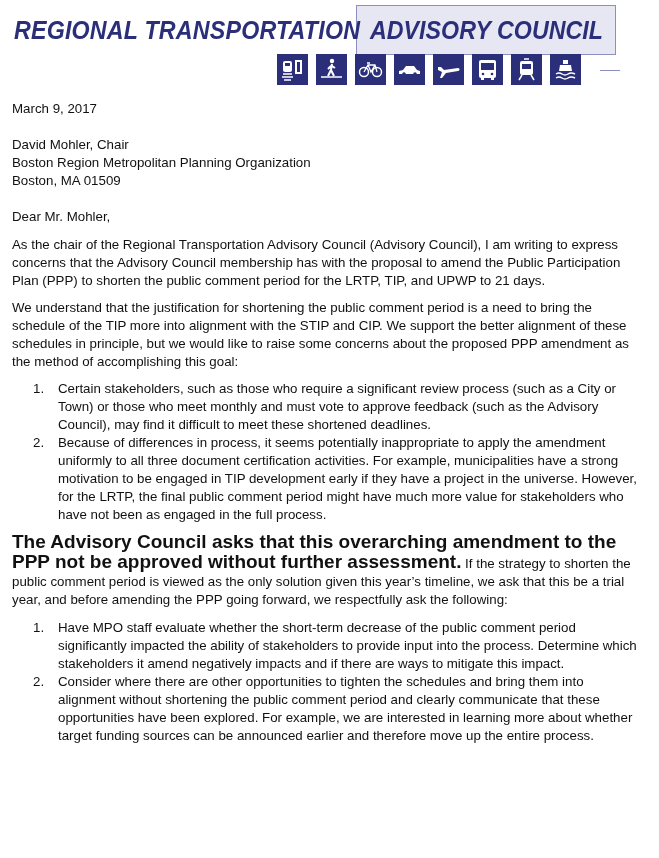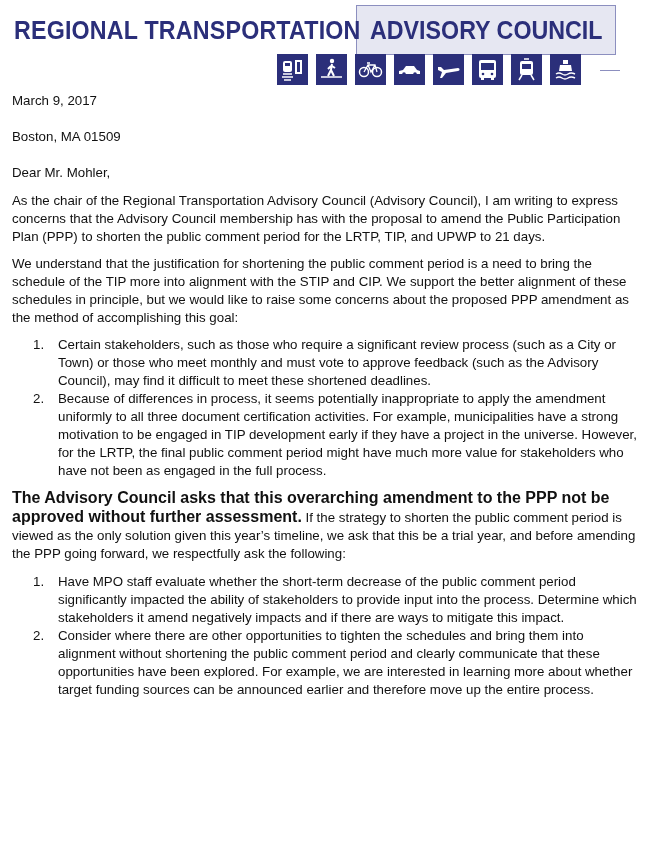--- a/index.html
+++ b/index.html
@@ -1,45 +1,45 @@
 <!DOCTYPE html>
 <html><head>
 <meta charset="utf-8">
 <style>
   html, body { margin: 0; padding: 0; background: #ffffff; }
   body { width: 659px; height: 858px; overflow: hidden; position: relative;
          font-family: "Liberation Sans", sans-serif; color: #111; }
-  .letterhead { position: absolute; left: 0; top: 0; width: 521px; height: 92px; }
+  .letterhead { position: absolute; left: 0; top: 0; width: 521px; height: 92px; font-style: italic; }
   .lh-title-left { position: absolute; left: 14px; top: 16px; font-size: 25px; font-weight: bold;
                    color: #2b2f7a; letter-spacing: 0.2px; white-space: nowrap; transform: scaleX(0.93);
                    transform-origin: left top; }
   .lh-box { position: absolute; left: 356px; top: 5px; width: 258px; height: 48px;
             background: #e6e7f2; border: 1px solid #8c8fbf; }
   .lh-title-right { position: absolute; left: 370px; top: 16px; font-size: 25px; font-weight: bold;
                     color: #2b2f7a; white-space: nowrap; transform: scaleX(0.93); transform-origin: left top; }
   .lh-line { position: absolute; top: 70px; height: 1px; background: #8c8fbf; }
   .icons { position: absolute; top: 54px; left: 277px; display: flex; gap: 8px; }
   .icon { width: 31px; height: 31px; background: #2b2f7a; display: flex; align-items: center;
           justify-content: center; }
   .icon svg { width: 25px; height: 25px; }
 
-  .doc { position: absolute; left: 12px; top: 92px; width: 632px; font-family: "Liberation Sans", sans-serif;
+  .doc { position: absolute; left: 12px; top: 100px; width: 632px; font-family: "Liberation Sans", sans-serif;
          font-size: 13.3px; line-height: 18px; color: #111; }
   .doc p { margin: 0; }
   .date { margin-bottom: 18px !important; }
   .addr { margin-bottom: 18px !important; }
   .re { margin-bottom: 20px !important; }
   .re .re-label { display: inline-block; width: 30px; }
   .salutation { margin-bottom: 10px !important; }
   .para { margin-bottom: 9px !important; }
   ol.list { margin: 0 0 9px 0; padding-left: 0; list-style: none; }
   ol.list li { position: relative; padding-left: 46px; }
   ol.list li .num { position: absolute; left: 21px; top: 0; }
   .bold-para { font-size: 13.3px; margin-bottom: 10px !important; }
-  .bold-para b { font-size: 16px; }
+  .bold-para b { font-size: 19px; }
 </style>
 </head>
 <body>
 
 <div class="letterhead">
   <div class="lh-box"></div>
   <div class="lh-title-left">REGIONAL TRANSPORTATION</div>
   <div class="lh-title-right">ADVISORY COUNCIL</div>
   <div class="lh-line" style="left:600px;width:20px;"></div>
   <div class="icons">
@@ -101,20 +101,22 @@
           <path d="M7 8 L18 8 L19 14 L6 14 Z" fill="#fff"></path>
           <path d="M3 17 Q6 15 9 17 Q12 19 15 17 Q18 15 22 17 M3 21 Q6 19 9 21 Q12 23 15 21 Q18 19 22 21" stroke="#fff" stroke-width="1.5" fill="none"></path>
         </svg>
     </div>
   </div>
 </div>
 
 <div class="doc">
   <p class="date">March 9, 2017</p>
   <div class="addr">
+    <p>David Mohler, Chair</p>
+    <p>Boston Region Metropolitan Planning Organization</p>
     <p>Boston, MA  01509</p>
   </div>
   <p class="salutation">Dear Mr. Mohler,</p>
   <p class="para">As the chair of the Regional Transportation Advisory Council (Advisory Council), I am writing to express concerns that the Advisory Council membership has with the proposal to amend the Public Participation Plan (PPP) to shorten the public comment period for the LRTP, TIP, and UPWP to 21 days.</p>
   <p class="para">We understand that the justification for shortening the public comment period is a need to bring the schedule of the TIP more into alignment with the STIP and CIP. We support the better alignment of these schedules in principle, but we would like to raise some concerns about the proposed PPP amendment as the method of accomplishing this goal:</p>
   <ol class="list">
     <li><span class="num">1.</span><span>Certain stakeholders, such as those who require a significant review process (such as a City or Town) or those who meet monthly and must vote to approve feedback (such as the Advisory Council), may find it difficult to meet these shortened deadlines.</span></li>
     <li><span class="num">2.</span><span>Because of differences in process, it seems potentially inappropriate to apply the amendment uniformly to all three document certification activities. For example, municipalities have a strong motivation to be engaged in TIP development early if they have a project in the universe. However, for the LRTP, the final public comment period might have much more value for stakeholders who have not been as engaged in the full process.</span></li>
   </ol>
   <p class="bold-para"><b>The Advisory Council asks that this overarching amendment to the PPP not be approved without further assessment.</b><span> If the strategy to shorten the public comment period is viewed as the only solution given this year’s timeline, we ask that this be a trial year, and before amending the PPP going forward, we respectfully ask the following:</span></p>

